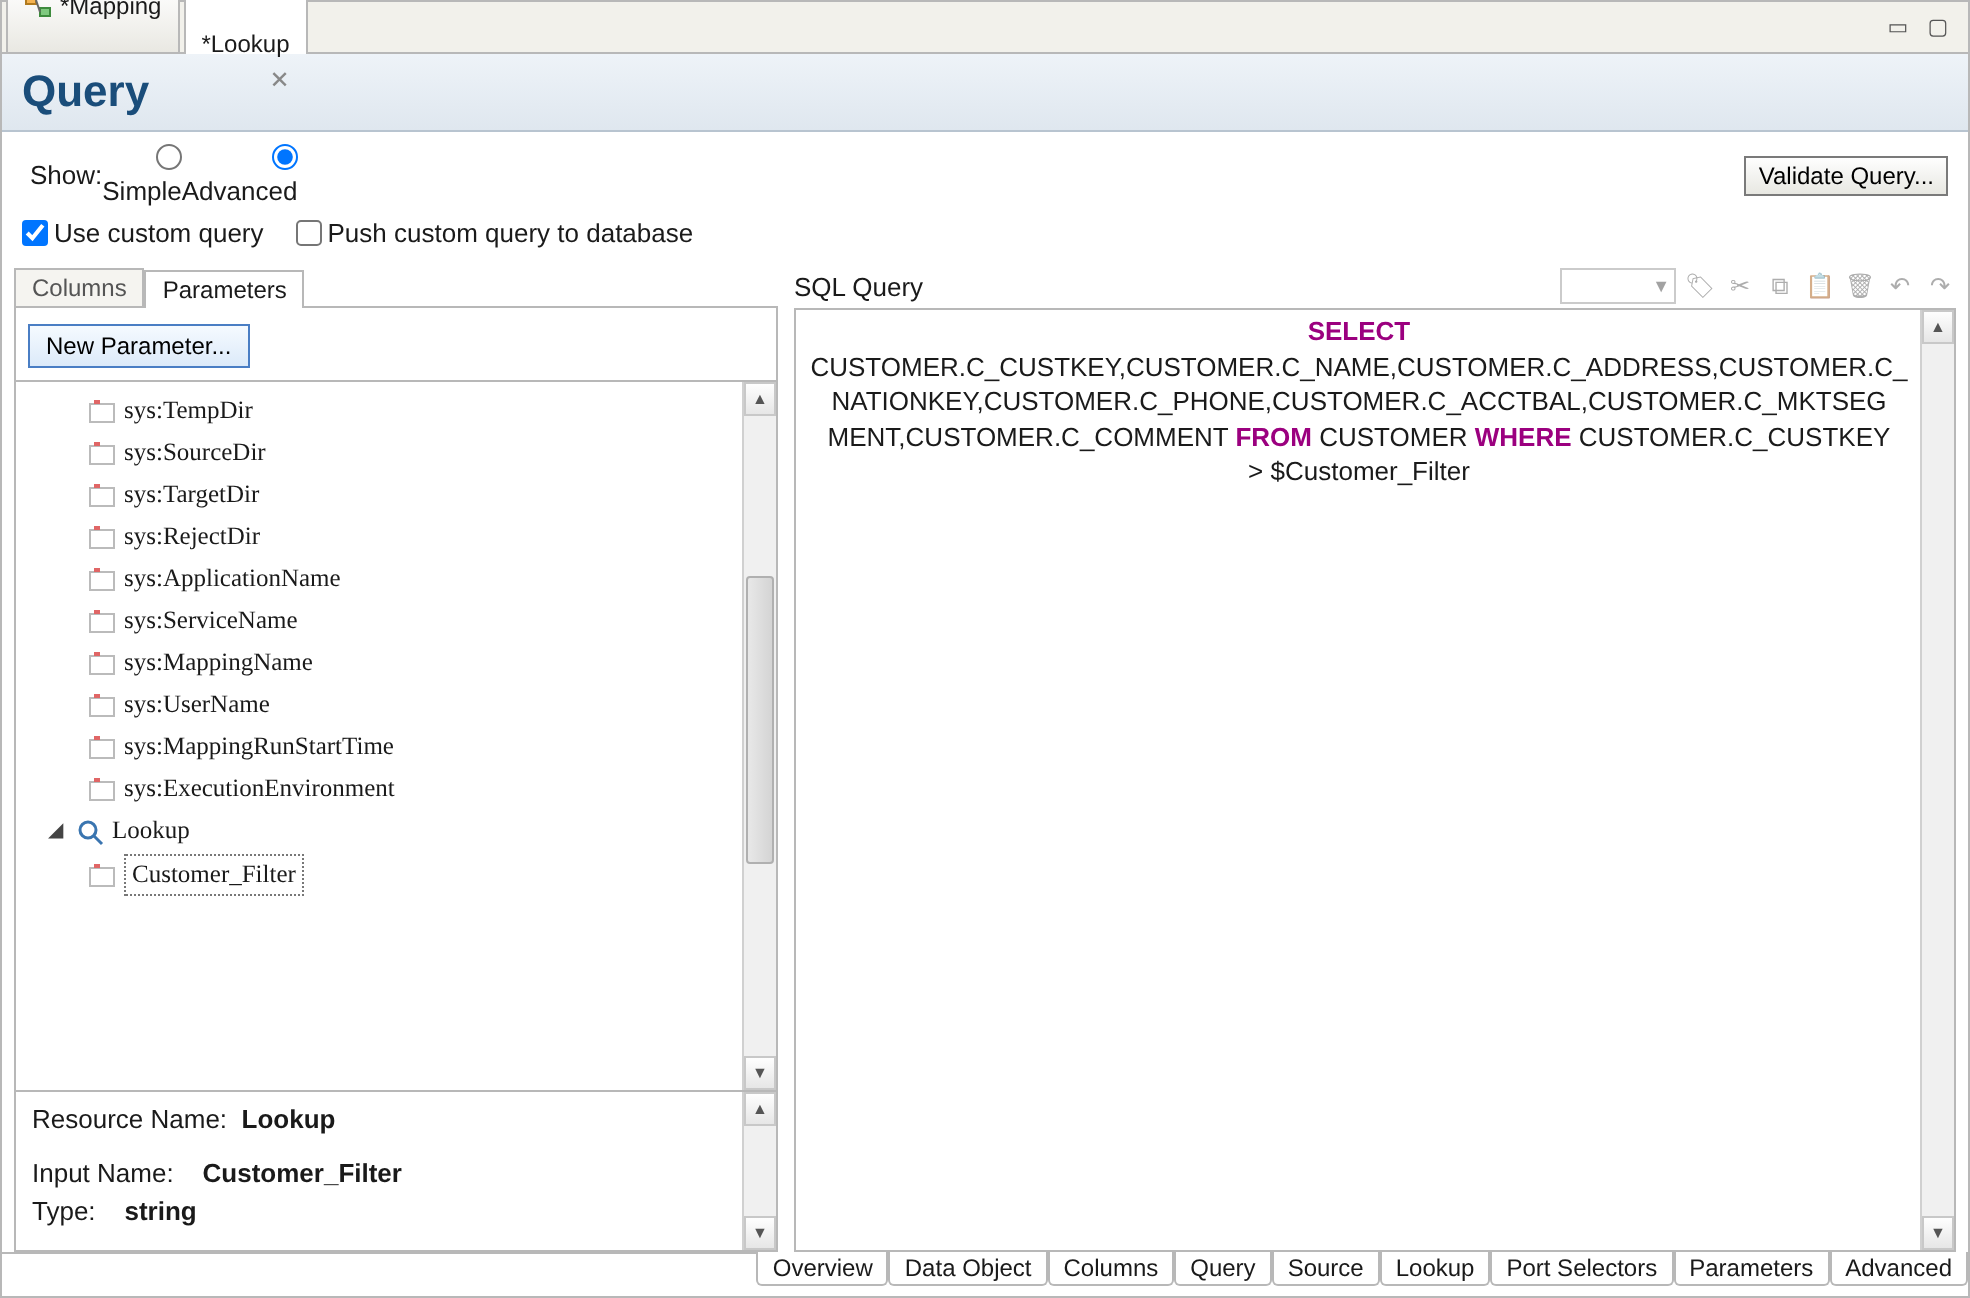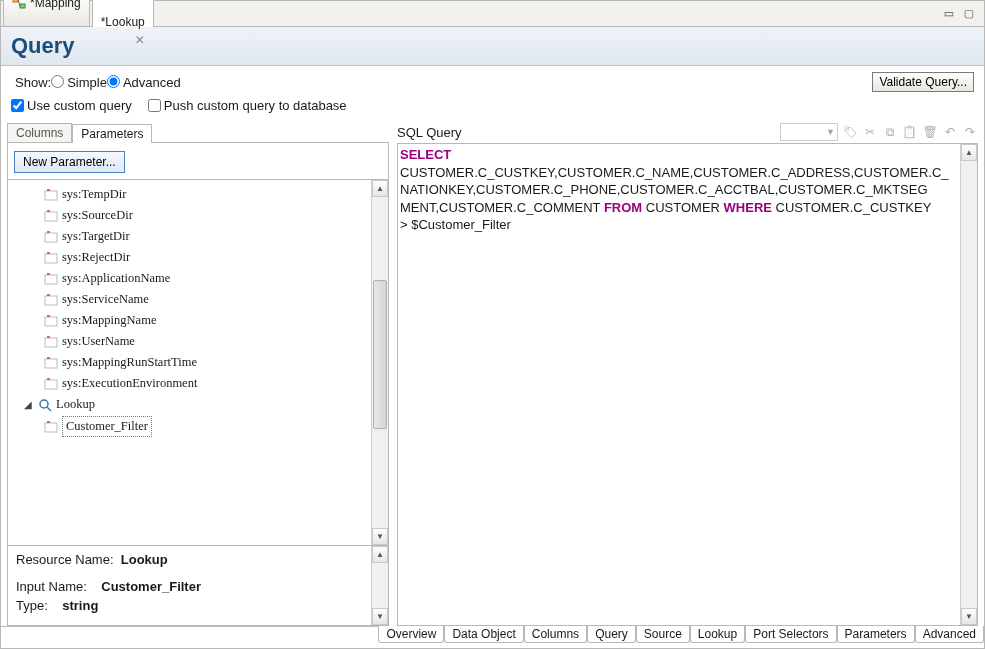--- a/index.html
+++ b/index.html
@@ -88,21 +88,21 @@
     color: #1a4d7a;
   }
 
   
   .show-row {
     display: flex;
     align-items: center;
     padding: 6px 10px 4px 14px;
     gap: 0;
   }
-  .show-row label { display:flex; align-items:flex-start; gap:3px; }
+  .show-row label { display:flex; align-items:flex-end; gap:3px;flex-direction:column; }
   .show-row .validate-btn {
     margin-left: auto;
     padding: 2px 6px;
     border: 1px solid #7a7a7a;
     background: linear-gradient(to bottom,#fefefe,#e8e8e2);
     cursor: pointer;
     font-size: 12px;
   }
 
   .checkbox-row {
@@ -275,20 +275,21 @@
     font-size:12px;color:#777;
   }
 
   .sql-editor {
     flex:1;
     border:1px solid #b8b8b8;
     background:#fff;
     position:relative;
     overflow:hidden;
     min-height:0;
+    text-align:center;
   }
   .sql-content {
     padding: 2px 18px 2px 2px;
     font-size: 13px;
     line-height: 17.5px;
     font-family: "Segoe UI", sans-serif;
     word-break: break-all;
   }
   .kw { color: #9b007f; font-weight: bold; }
   .sql-scrollbar {

